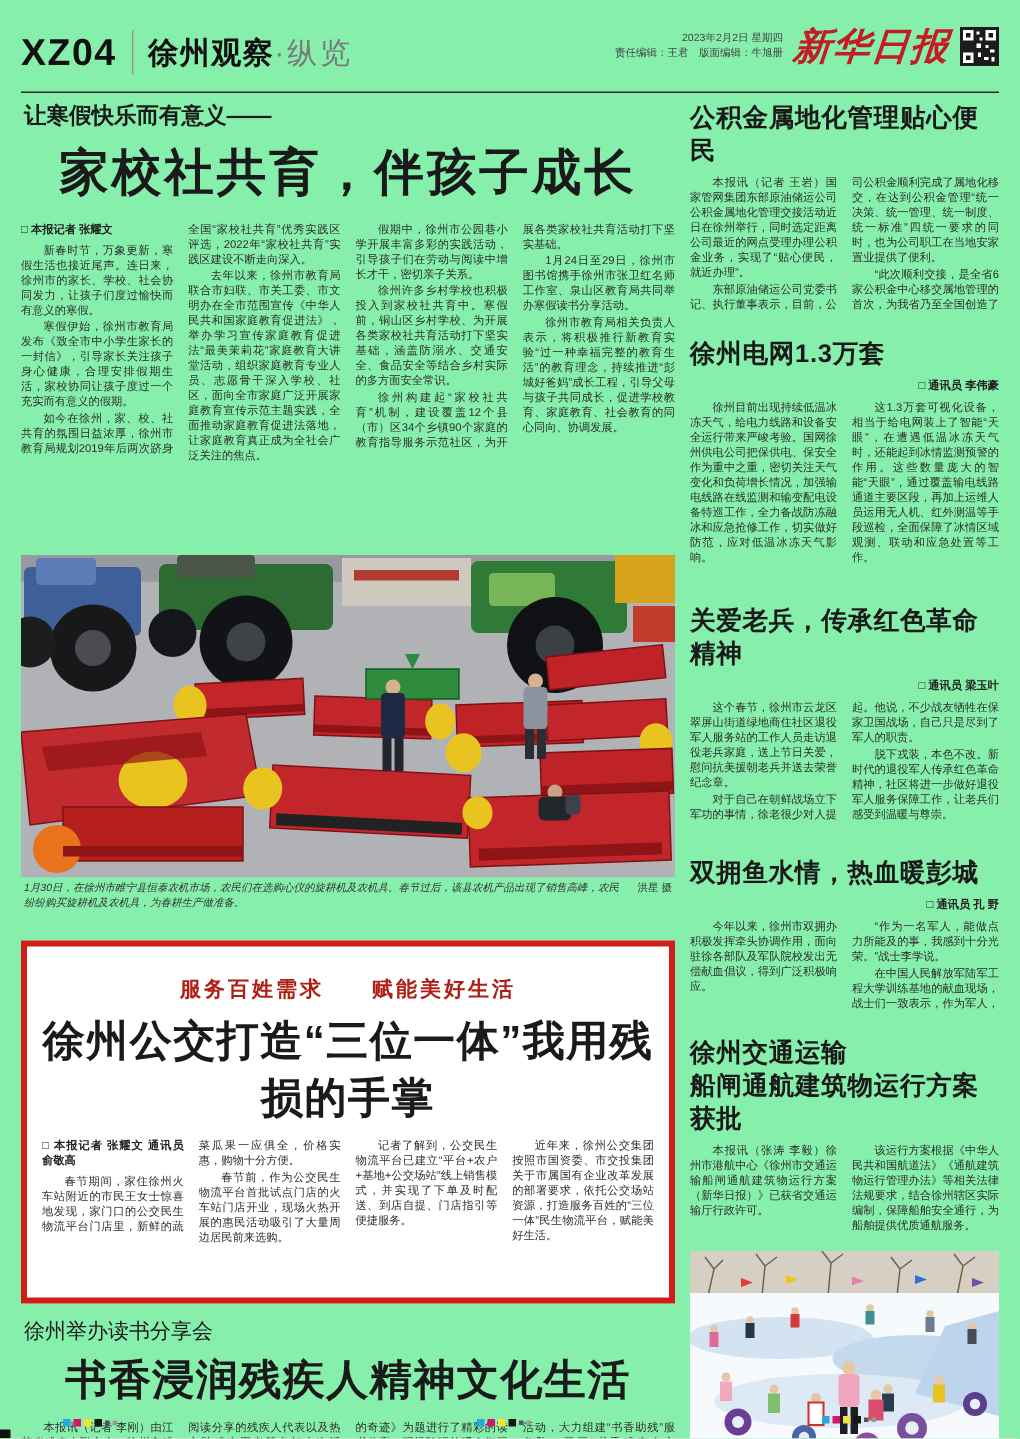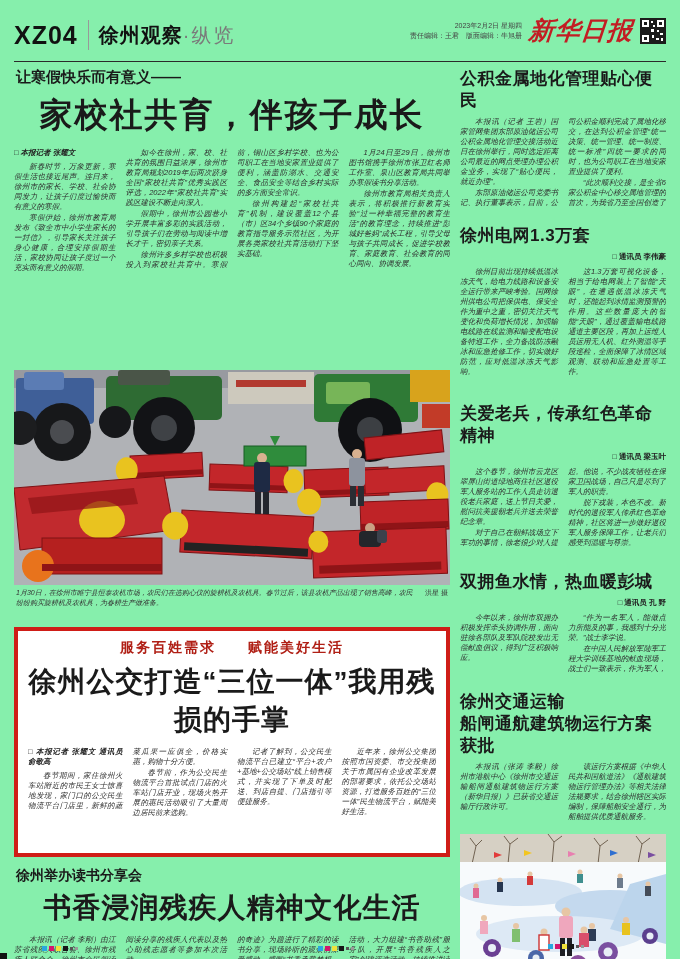--- a/index.html
+++ b/index.html
@@ -22,39 +22,39 @@
 
   
   .left-region  { position:absolute; left:14px;  top:68px; width:436px; }
   .right-region { position:absolute; left:460px; top:68px; width:206px; }
 
   
   .lead-kicker { font-size:15px; font-weight:bold; margin:0 0 6px 2px; }
   .lead-headline { font-size:33px; font-weight:bold; text-align:center; letter-spacing:2px; margin:0 0 10px; }
   .byline { font-size:7.5px; font-weight:bold; color:#222; margin:0 0 4px; }
   .body-cols { column-gap:10px; font-size:7.5px; line-height:10px; text-align:justify;
-               color:#2d2d2d; overflow:hidden;font-style:italic; }
+               color:#2d2d2d; overflow:hidden; }
   .cols-4 { column-count:4; }
   .cols-2 { column-count:2; }
   .body-cols p { margin:0 0 1px; text-indent:2em; }
   .lead-body { height:218px; }
 
   .photo-frame { margin-top:4px; line-height:0; }
   .photo-frame svg { display:block; }
   .caption { font-size:7px; line-height:9.5px; color:#333; margin:3px 2px 7px; font-style:italic; }
   .caption .credit { float:right; font-style:normal; color:#333; padding-left:8px; }
 
-  .featured-box { border:4px solid #cf1d17; padding:8px 10px 6px; margin-top:20px; background:#fff; }
+  .featured-box { border:4px solid #cf1d17; padding:20px 10px 6px; margin-top:20px; background:#fff; }
   .featured-kicker { color:#b01f15; font-weight:bold; font-size:14px; text-align:center;
                      letter-spacing:2px; margin:0 0 6px; }
   .featured-headline { font-size:28px; font-weight:bold; text-align:center; letter-spacing:1px; margin:0 0 8px; }
   .featured-body { height:100px; }
 
   .reading { margin-top:10px; }
-  .reading-kicker { font-size:14px; font-weight:bold; margin:0 0 4px 2px; }
+  .reading-kicker { font-size:14px; font-weight:normal; margin:0 0 4px 2px; }
   .reading-headline { font-size:28px; font-weight:bold; text-align:center; letter-spacing:1px; margin:0 0 8px; }
   .reading-body { height:90px; }
 
   .right-article { margin-bottom:12px; }
   .r-headline { font-size:17px; font-weight:bold; line-height:22px; margin:0 0 5px; letter-spacing:0.5px; }
   .r-byline { font-size:7.5px; font-weight:bold; color:#222; margin:0 0 5px;text-align:right; }
   .h96  { height:96px; }
   .h124 { height:124px; }
   .h92  { height:92px; }
   .h66  { height:66px; }
@@ -112,22 +112,23 @@
 
     <div>
       <div class="lead-kicker">让寒假快乐而有意义——</div>
       <div class="lead-headline">家校社共育，伴孩子成长</div>
       <div class="body-cols cols-4 lead-body">
         <div class="byline">□ 本报记者 张耀文</div>
         <div>
             <p>新春时节，万象更新，寒假生活也接近尾声。连日来，徐州市的家长、学校、社会协同发力，让孩子们度过愉快而有意义的寒假。</p>
             <p>寒假伊始，徐州市教育局发布《致全市中小学生家长的一封信》，引导家长关注孩子身心健康，合理安排假期生活，家校协同让孩子度过一个充实而有意义的假期。</p>
             <p>如今在徐州，家、校、社共育的氛围日益浓厚，徐州市教育局规划2019年后两次跻身全国“家校社共育”优秀实践区评选，2022年“家校社共育”实践区建设不断走向深入。</p>
+            <p>去年以来，徐州市教育局联合市妇联、市关工委、市文明办在全市范围宣传《中华人民共和国家庭教育促进法》，举办学习宣传家庭教育促进法“最美茉莉花”家庭教育大讲堂活动，组织家庭教育专业人员、志愿骨干深入学校、社区，面向全市家庭广泛开展家庭教育宣传示范主题实践，全面推动家庭教育促进法落地，让家庭教育真正成为全社会广泛关注的焦点。</p>
             <p>假期中，徐州市公园巷小学开展丰富多彩的实践活动，引导孩子们在劳动与阅读中增长才干，密切亲子关系。</p>
-            <p>徐州许多乡村学校也积极投入到家校社共育中。寒假前，铜山区乡村学校、也为公司职工在当地安家置业提供了便利，涵盖防溺水、交通安全、食品安全等结合乡村实际的多方面安全常识。</p>
+            <p>徐州许多乡村学校也积极投入到家校社共育中。寒假前，铜山区乡村学校、为开展各类家校社共育活动打下坚实基础，涵盖防溺水、交通安全、食品安全等结合乡村实际的多方面安全常识。</p>
             <p>徐州构建起“家校社共育”机制，建设覆盖12个县（市）区34个乡镇90个家庭的教育指导服务示范社区，为开展各类家校社共育活动打下坚实基础。</p>
             <p>1月24日至29日，徐州市图书馆携手徐州市张卫红名师工作室、泉山区教育局共同举办寒假读书分享活动。</p>
             <p>徐州市教育局相关负责人表示，将积极推行新教育实验“过一种幸福完整的教育生活”的教育理念，持续推进“彭城好爸妈”成长工程，引导父母与孩子共同成长，促进学校教育、家庭教育、社会教育的同心同向、协调发展。</p>
           </div>
       </div>
     </div>
 
     <div class="photo-frame">
       <svg width="436" height="215" viewBox="0 0 436 215">
         <rect width="436" height="215" fill="#b0b2b6"></rect>

